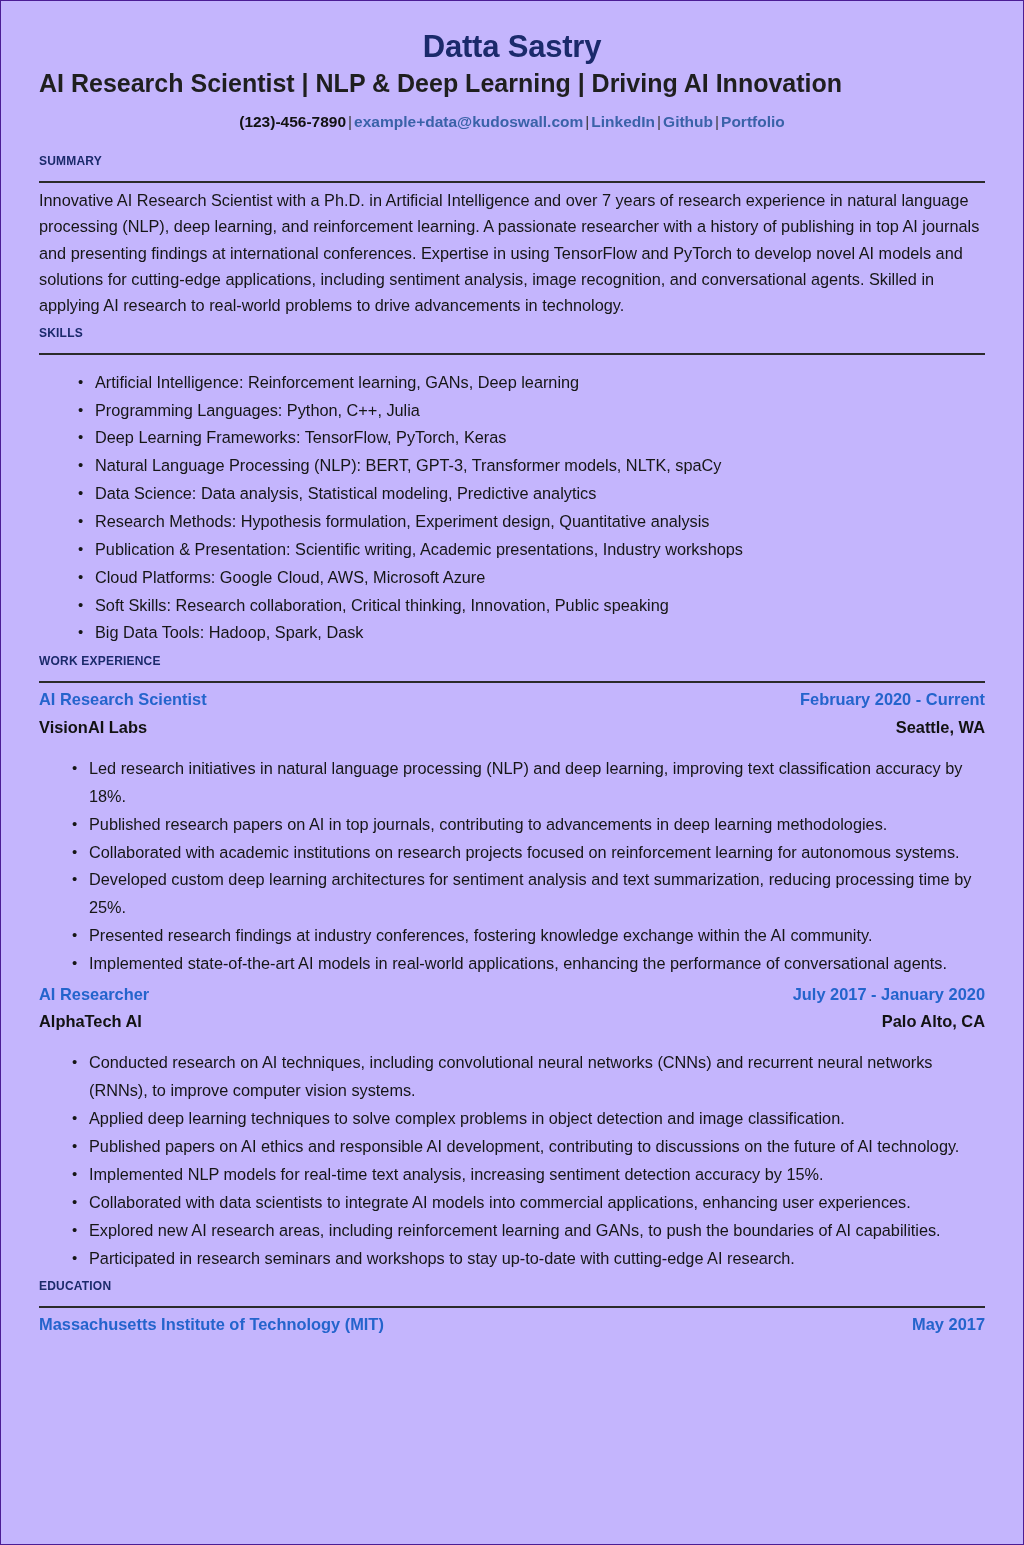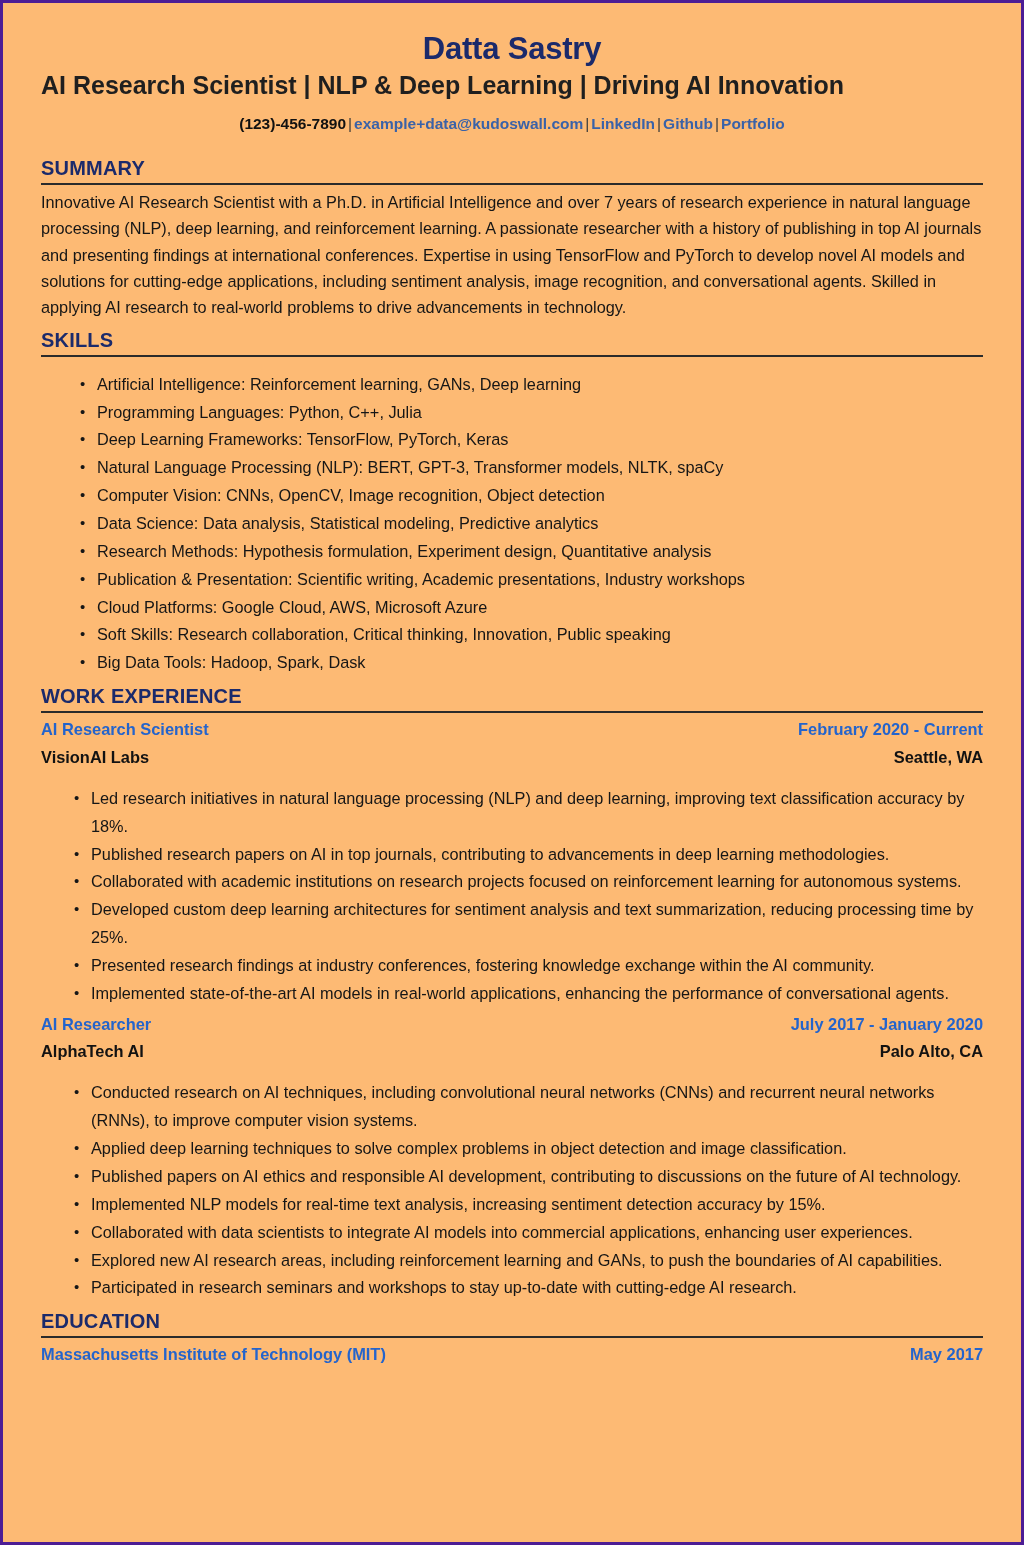--- a/index.html
+++ b/index.html
@@ -9,22 +9,22 @@
   }
   body {
     font-family: "Liberation Sans", sans-serif;
     color: #1a1a1a;
   }
   .page {
     position: relative;
     width: 1024px;
     height: 1545px;
     box-sizing: border-box;
-    background: #fdba74;
-    border: 3px solid #4c1d95;
+    background: #c4b5fd;
+    border: 1px solid #4c1d95;
     overflow: hidden;
   }
   .page-inner {
     padding: 28px 38px 0 38px;
   }
 
   
   .resume-name {
     text-align: center;
     color: #1b2a6b;
@@ -64,25 +64,25 @@
     color: #111111;
     font-weight: bold;
   }
 
   
   .section {
     margin: 0 0 2px 0;
   }
   .section-header {
     color: #1b2a6b;
-    font-size: 20px;
+    font-size: 12px;
     font-weight: bold;
     letter-spacing: 0.2px;
     border-bottom: 2px solid #2b2b2b;
-    padding-bottom: 2px;
+    padding-bottom: 12px;
     margin: 7px 0 4px 0;
     line-height: 1.25;
   }
 
   
   .summary-text {
     font-size: 16.3px;
     line-height: 1.62;
     color: #161616;
     text-align: left;
@@ -190,21 +190,20 @@
       <p class="summary-text">Innovative AI Research Scientist with a Ph.D. in Artificial Intelligence and over 7 years of research experience in natural language processing (NLP), deep learning, and reinforcement learning. A passionate researcher with a history of publishing in top AI journals and presenting findings at international conferences. Expertise in using TensorFlow and PyTorch to develop novel AI models and solutions for cutting-edge applications, including sentiment analysis, image recognition, and conversational agents. Skilled in applying AI research to real-world problems to drive advancements in technology.</p>
     </div>
 
     <div class="section">
       <div class="section-header">SKILLS</div>
       <ul class="bullets">
         <li>Artificial Intelligence: Reinforcement learning, GANs, Deep learning</li>
         <li>Programming Languages: Python, C++, Julia</li>
         <li>Deep Learning Frameworks: TensorFlow, PyTorch, Keras</li>
         <li>Natural Language Processing (NLP): BERT, GPT-3, Transformer models, NLTK, spaCy</li>
-        <li>Computer Vision: CNNs, OpenCV, Image recognition, Object detection</li>
         <li>Data Science: Data analysis, Statistical modeling, Predictive analytics</li>
         <li>Research Methods: Hypothesis formulation, Experiment design, Quantitative analysis</li>
         <li>Publication &amp; Presentation: Scientific writing, Academic presentations, Industry workshops</li>
         <li>Cloud Platforms: Google Cloud, AWS, Microsoft Azure</li>
         <li>Soft Skills: Research collaboration, Critical thinking, Innovation, Public speaking</li>
         <li>Big Data Tools: Hadoop, Spark, Dask</li>
       </ul>
     </div>
 
     <div class="section">

